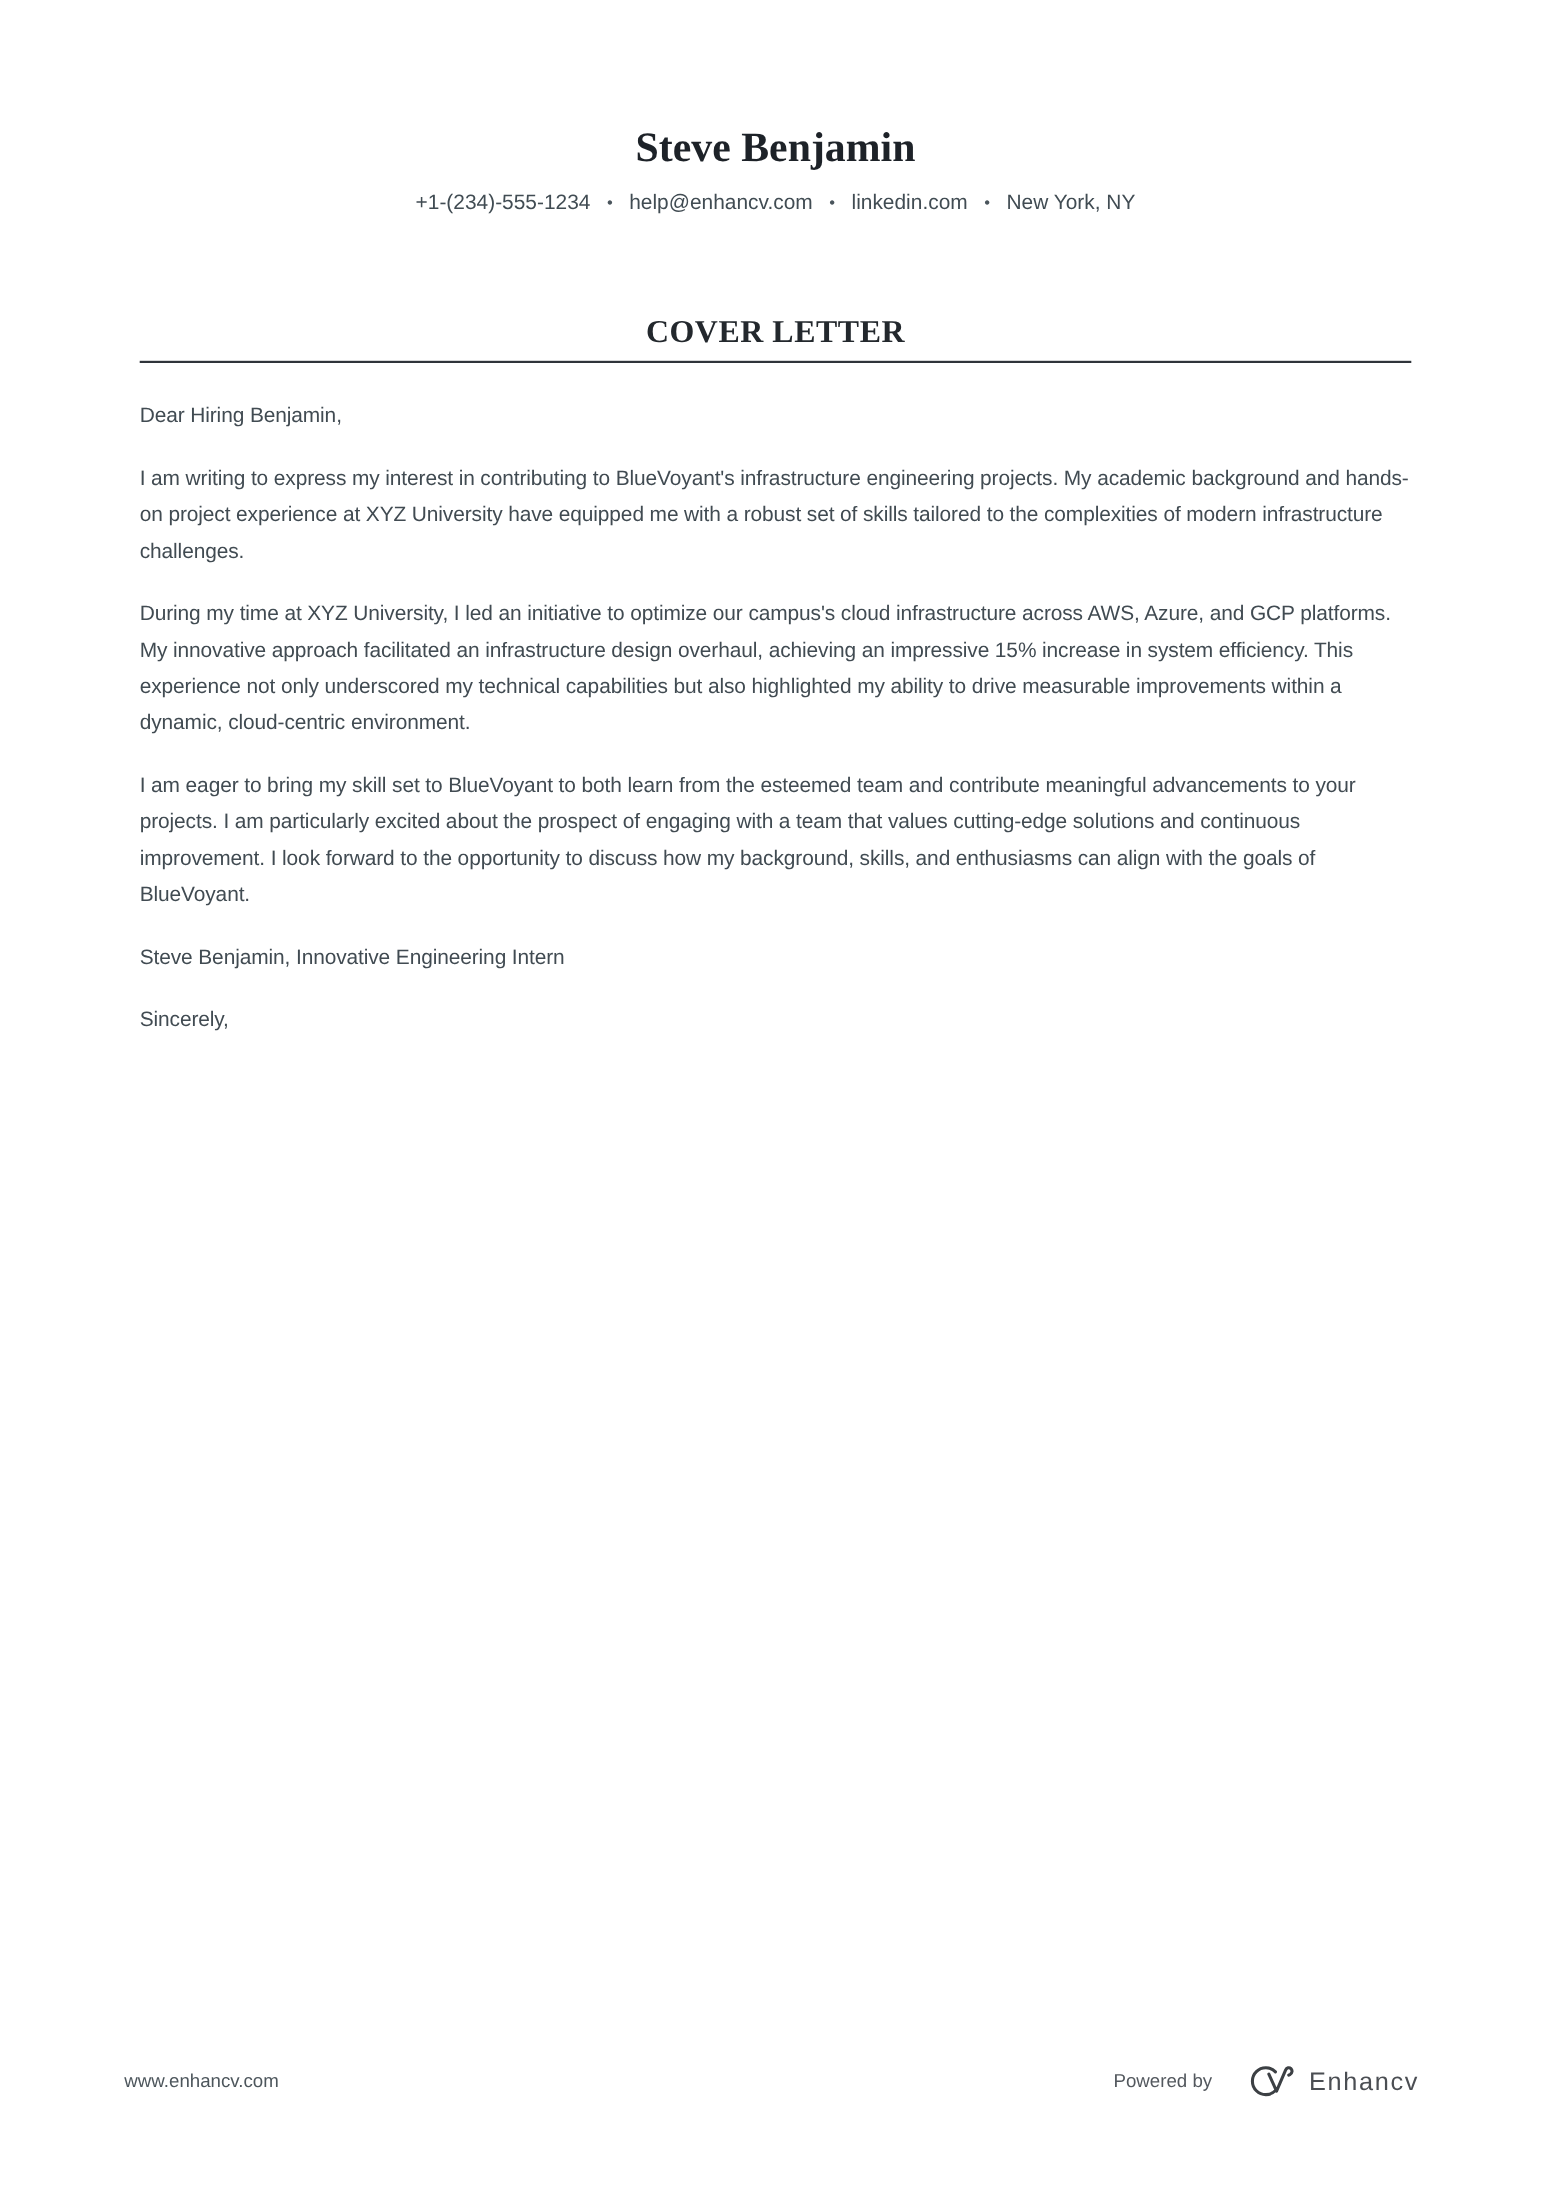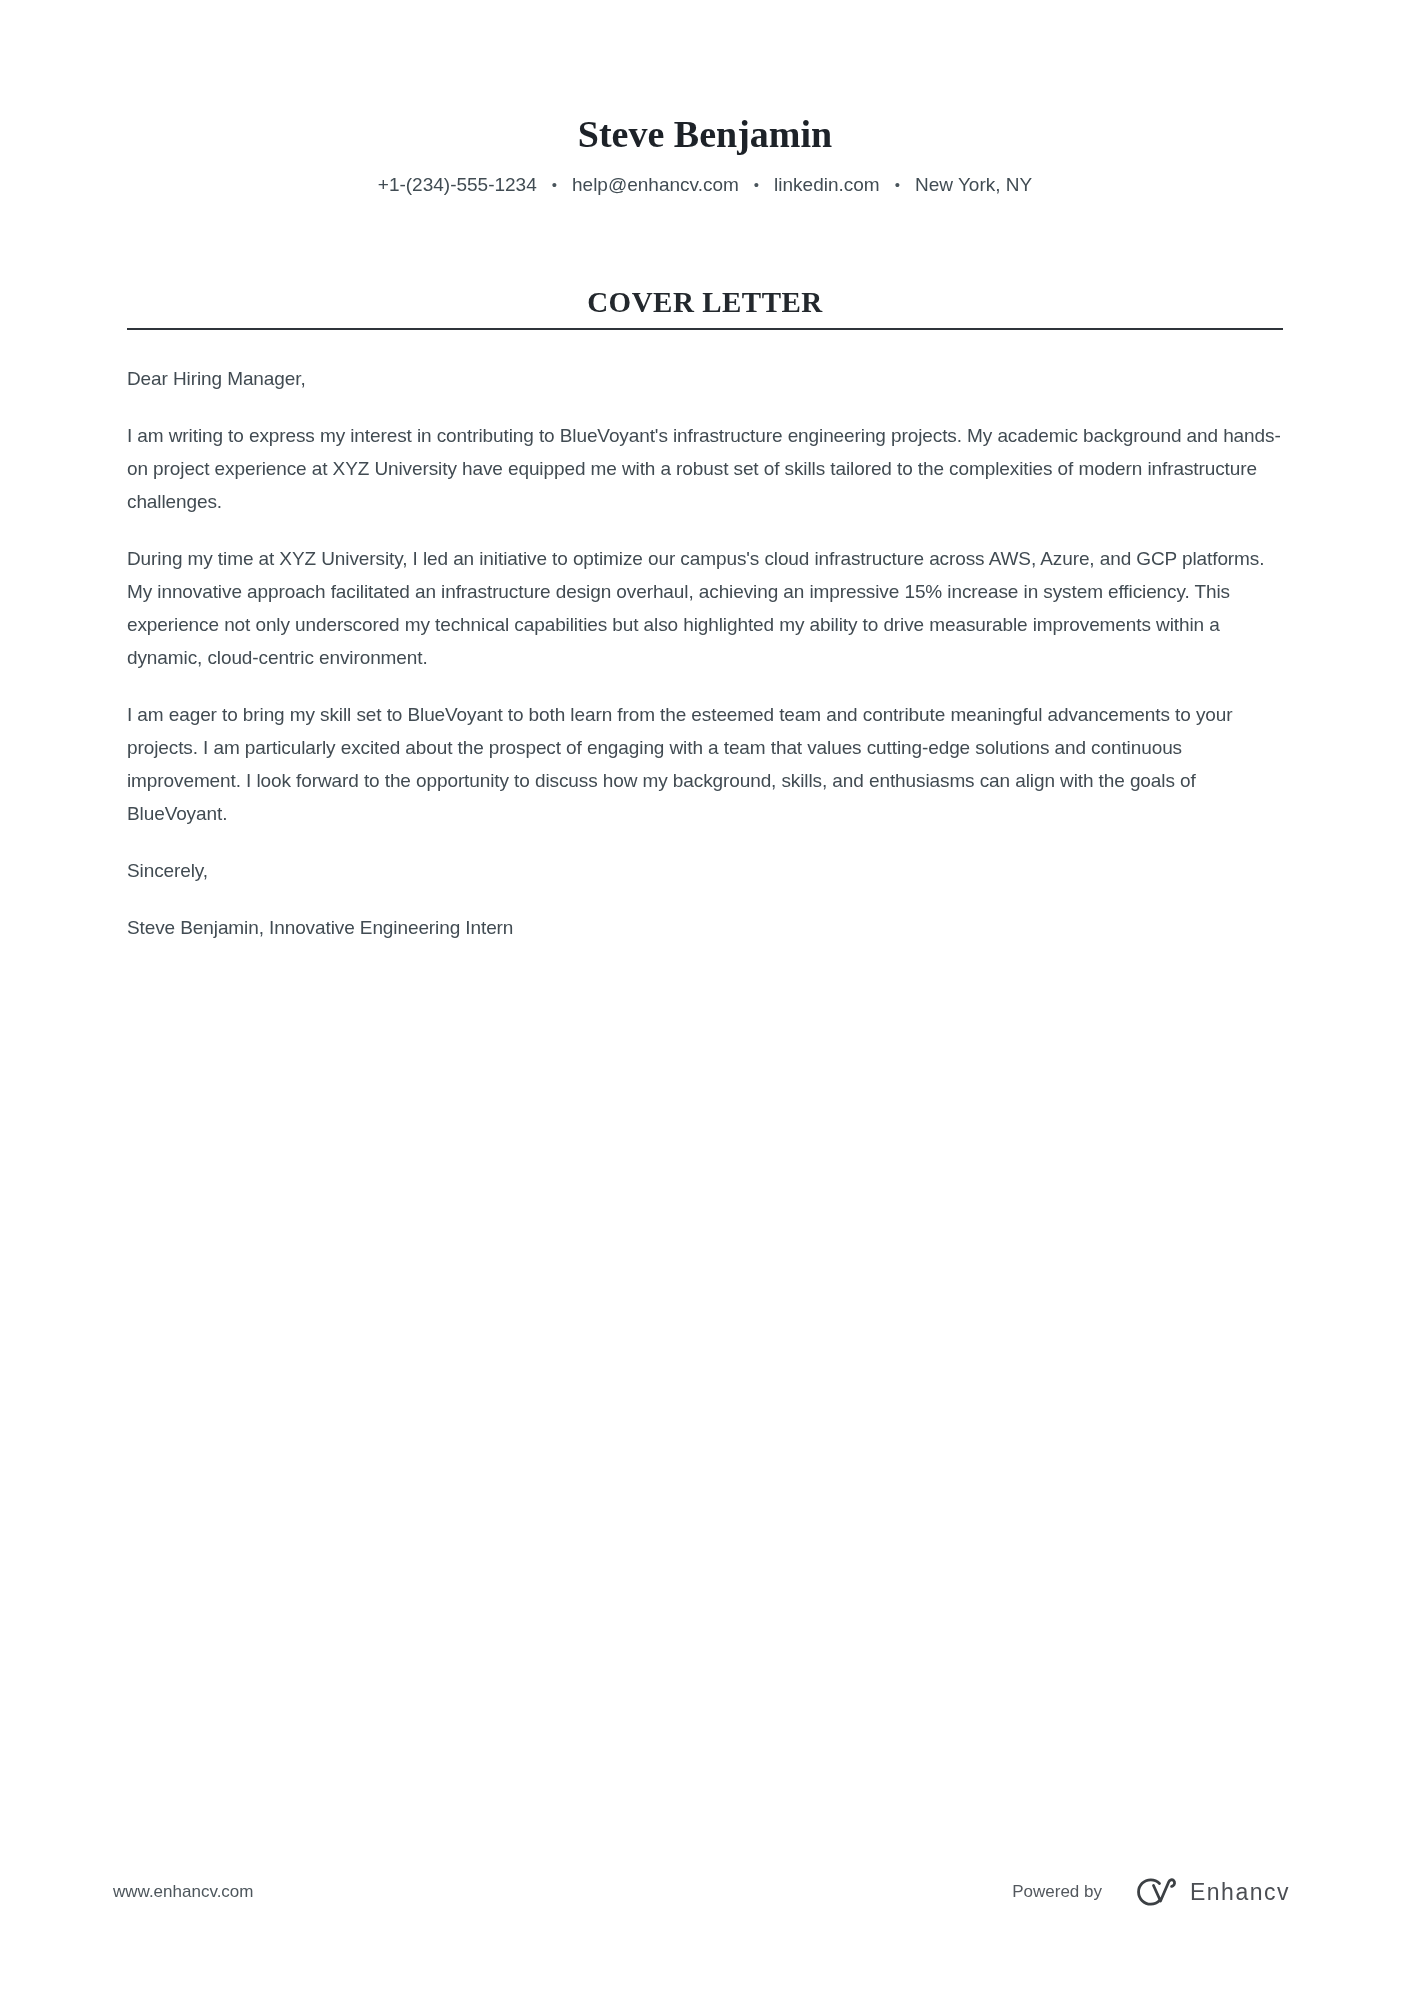--- a/index.html
+++ b/index.html
@@ -116,26 +116,26 @@
         <span>New York, NY</span>
       </div>
     </div>
 
     <div class="section-head">
       <h2 class="cover-title">COVER LETTER</h2>
       <div class="heading-divider"></div>
     </div>
 
     <div class="letter-body">
-      <p>Dear Hiring Manager,</p>
+      <p>Dear Hiring Benjamin,</p>
       <p>I am writing to express my interest in contributing to BlueVoyant's infrastructure engineering projects. My academic background and hands-on project experience at XYZ University have equipped me with a robust set of skills tailored to the complexities of modern infrastructure challenges.</p>
       <p>During my time at XYZ University, I led an initiative to optimize our campus's cloud infrastructure across AWS, Azure, and GCP platforms. My innovative approach facilitated an infrastructure design overhaul, achieving an impressive 15% increase in system efficiency. This experience not only underscored my technical capabilities but also highlighted my ability to drive measurable improvements within a dynamic, cloud-centric environment.</p>
       <p>I am eager to bring my skill set to BlueVoyant to both learn from the esteemed team and contribute meaningful advancements to your projects. I am particularly excited about the prospect of engaging with a team that values cutting-edge solutions and continuous improvement. I look forward to the opportunity to discuss how my background, skills, and enthusiasms can align with the goals of BlueVoyant.</p>
+      <p>Steve Benjamin, Innovative Engineering Intern</p>
       <p>Sincerely,</p>
-      <p>Steve Benjamin, Innovative Engineering Intern</p>
     </div>
   </div>
 
   <div class="page-footer">
     <span class="footer-site">www.enhancv.com</span>
     <div class="powered">
       <span class="powered-label">Powered by</span>
       <span class="brand">
         <span style="display:inline-flex;">
           <svg width="50" height="34" viewBox="0 0 50 34" aria-hidden="true">

